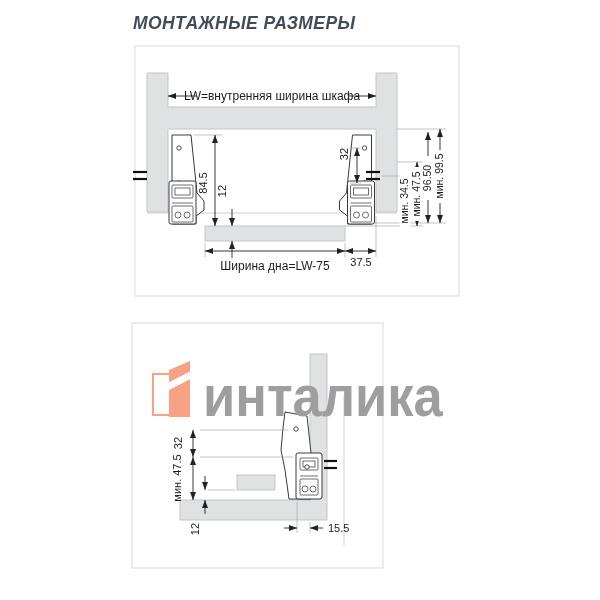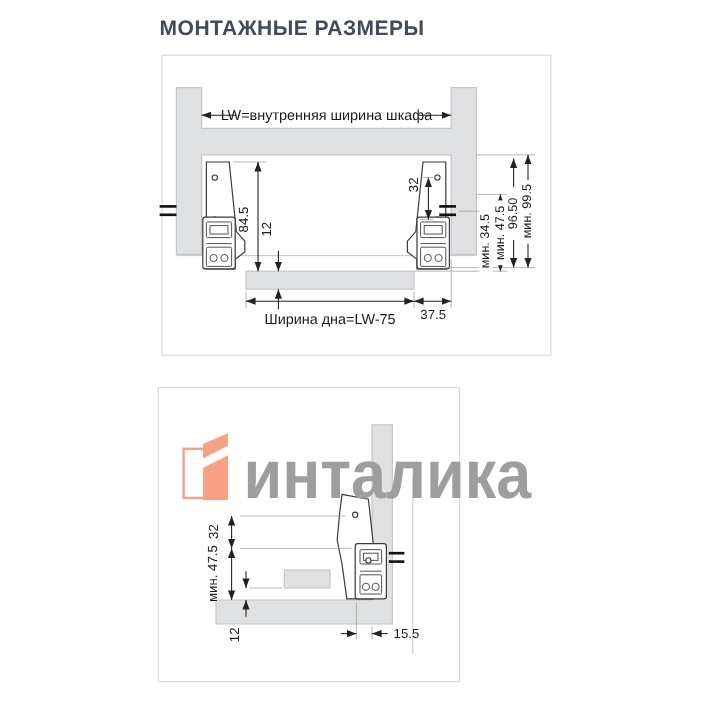--- a/index.html
+++ b/index.html
@@ -1,18 +1,18 @@
 <!DOCTYPE html>
 <html><head>
 <meta charset="utf-8">
 <style>
   html,body{margin:0;padding:0;background:#ffffff;}
   .stage{position:relative;width:600px;height:600px;background:#fff;overflow:hidden;
          font-family:"Liberation Sans", sans-serif;}
-  .page-title{position:absolute;left:133px;top:13px;font-size:17.5px;
+  .page-title{position:absolute;left:133px;top:13px;font-size:17.5px;font-style:italic;
               font-weight:600;letter-spacing:.4px;color:#414b59;}
   svg text{font-family:"Liberation Sans", sans-serif;fill:#1c1c1c;}
   .dim-line{stroke:#222222;stroke-width:.9;fill:none;}
   .ext-line{stroke:#9b9b9b;stroke-width:.6;fill:none;}
   .faint-line{stroke:#c2c4c6;stroke-width:.8;fill:none;}
   .panel{fill:#dfe1e3;stroke:#c3c5c8;stroke-width:1;}
   .box{fill:#ffffff;stroke:#d9d9d9;stroke-width:1;}
   .part{fill:#ffffff;stroke:#3a3a3a;stroke-width:1;}
   .part-thin{fill:none;stroke:#4a4a4a;stroke-width:.8;}
   .screw{fill:#ffffff;stroke:#3a3a3a;stroke-width:.9;}

